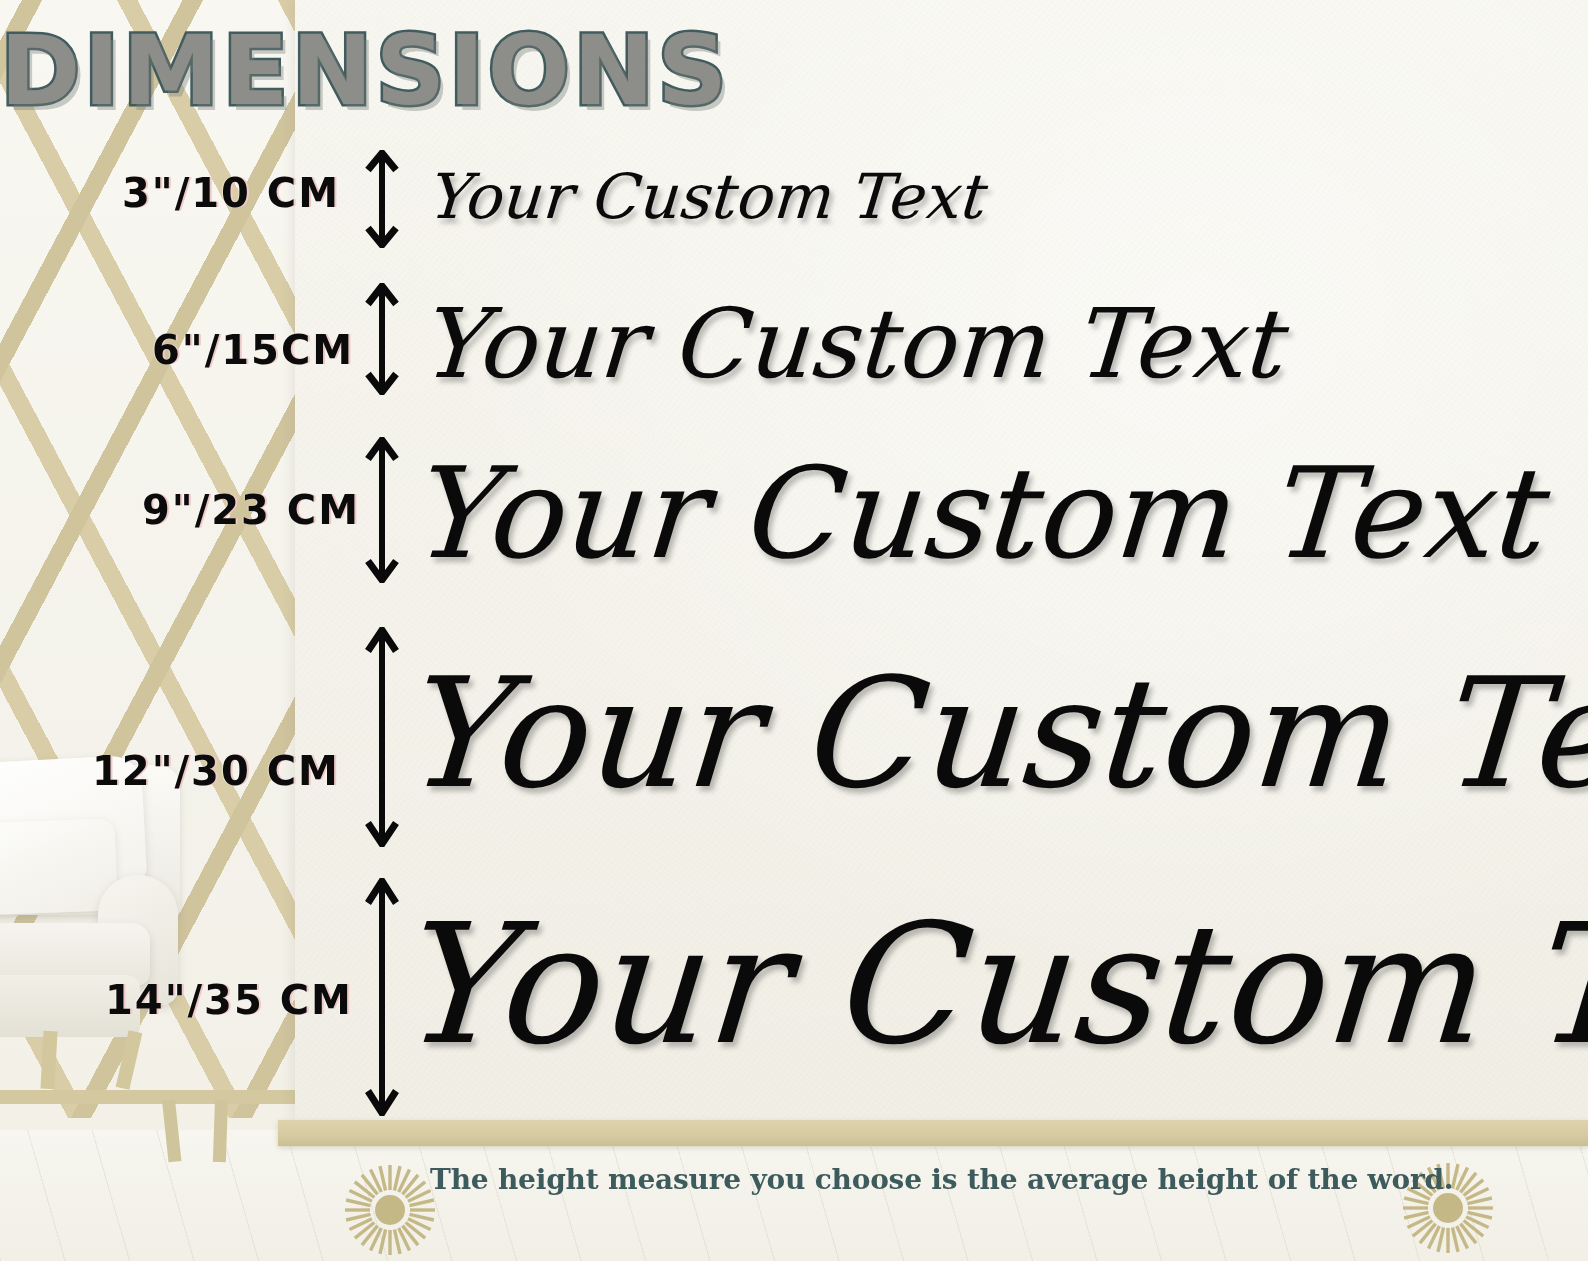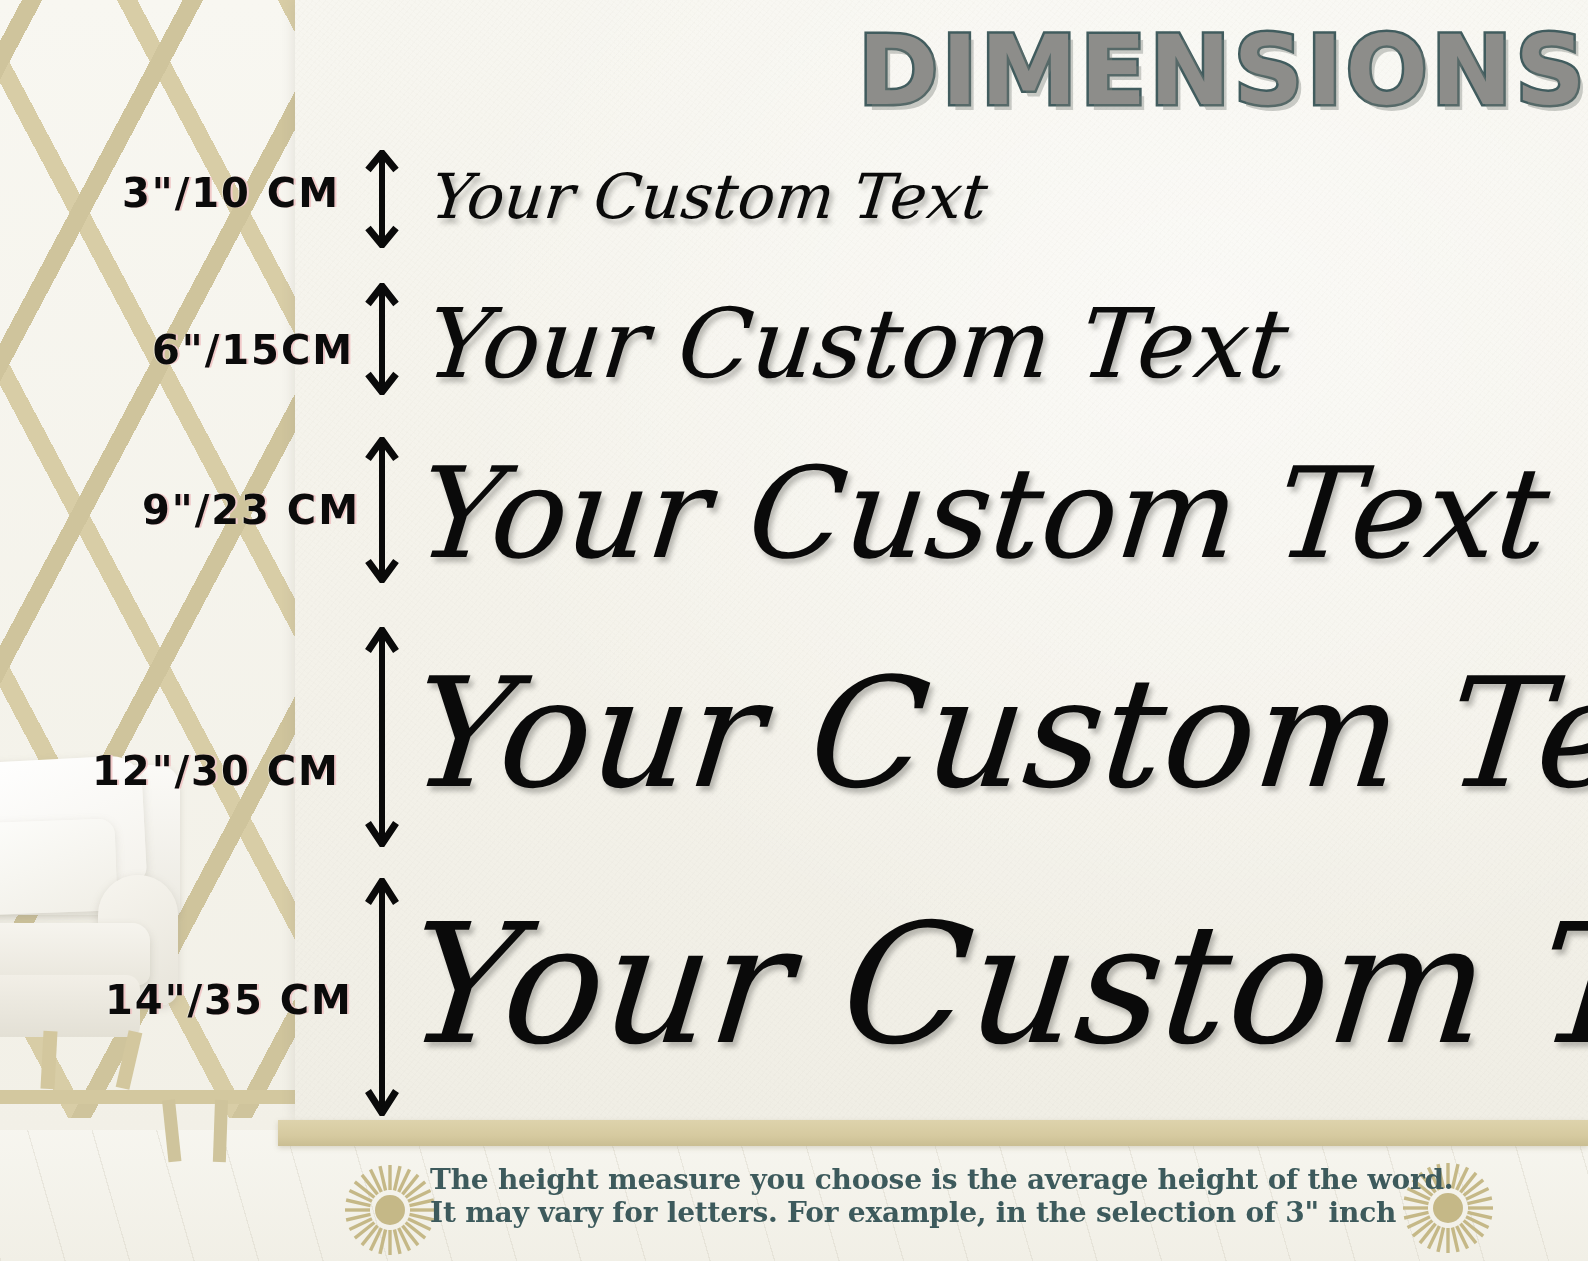--- a/index.html
+++ b/index.html
@@ -114,21 +114,21 @@
       repeating-linear-gradient(-51deg, rgba(170,165,150,.05) 0 1px, rgba(0,0,0,0) 1px 5px);
   }
   .baseboard{
     position:absolute;left:278px;top:1120px;width:1310px;height:26px;
     background:linear-gradient(180deg,#ded3ac 0%,#d6caa0 60%,#cabe93 100%);
     box-shadow:0 2px 5px rgba(150,140,110,.30);
   }
 
   
   .title{
-    position:absolute;left:0;top:14px;width:1588px;text-align:right;
+    position:absolute;left:0;top:14px;width:1588px;text-align:left;
     font-family:"DejaVu Sans",sans-serif;
     font-weight:700;font-size:97px;letter-spacing:3px;
     color:#8d8d8a;
     -webkit-text-stroke:5px #415c5e;
     paint-order:stroke fill;
     text-shadow:5px 6px 0 rgba(120,125,120,.38);
   }
 
   
   .label{
@@ -317,16 +317,15 @@
           <line x1="0" y1="-20" x2="0" y2="-45" transform="rotate(334.29)"></line>
           <line x1="0" y1="-20" x2="0" y2="-45" transform="rotate(347.14)"></line>
         </g>
       </g>
       <circle cx="50" cy="50" r="15" fill="#c5b887"></circle>
     </svg>
   </div>
 
   <div class="note">
     <div>The height measure you choose is the average height of the word.</div>
-    <div>It may vary for letters. For example, in the selection of 3" inch</div>
   </div>
 
 </div>
 
 </body></html>

